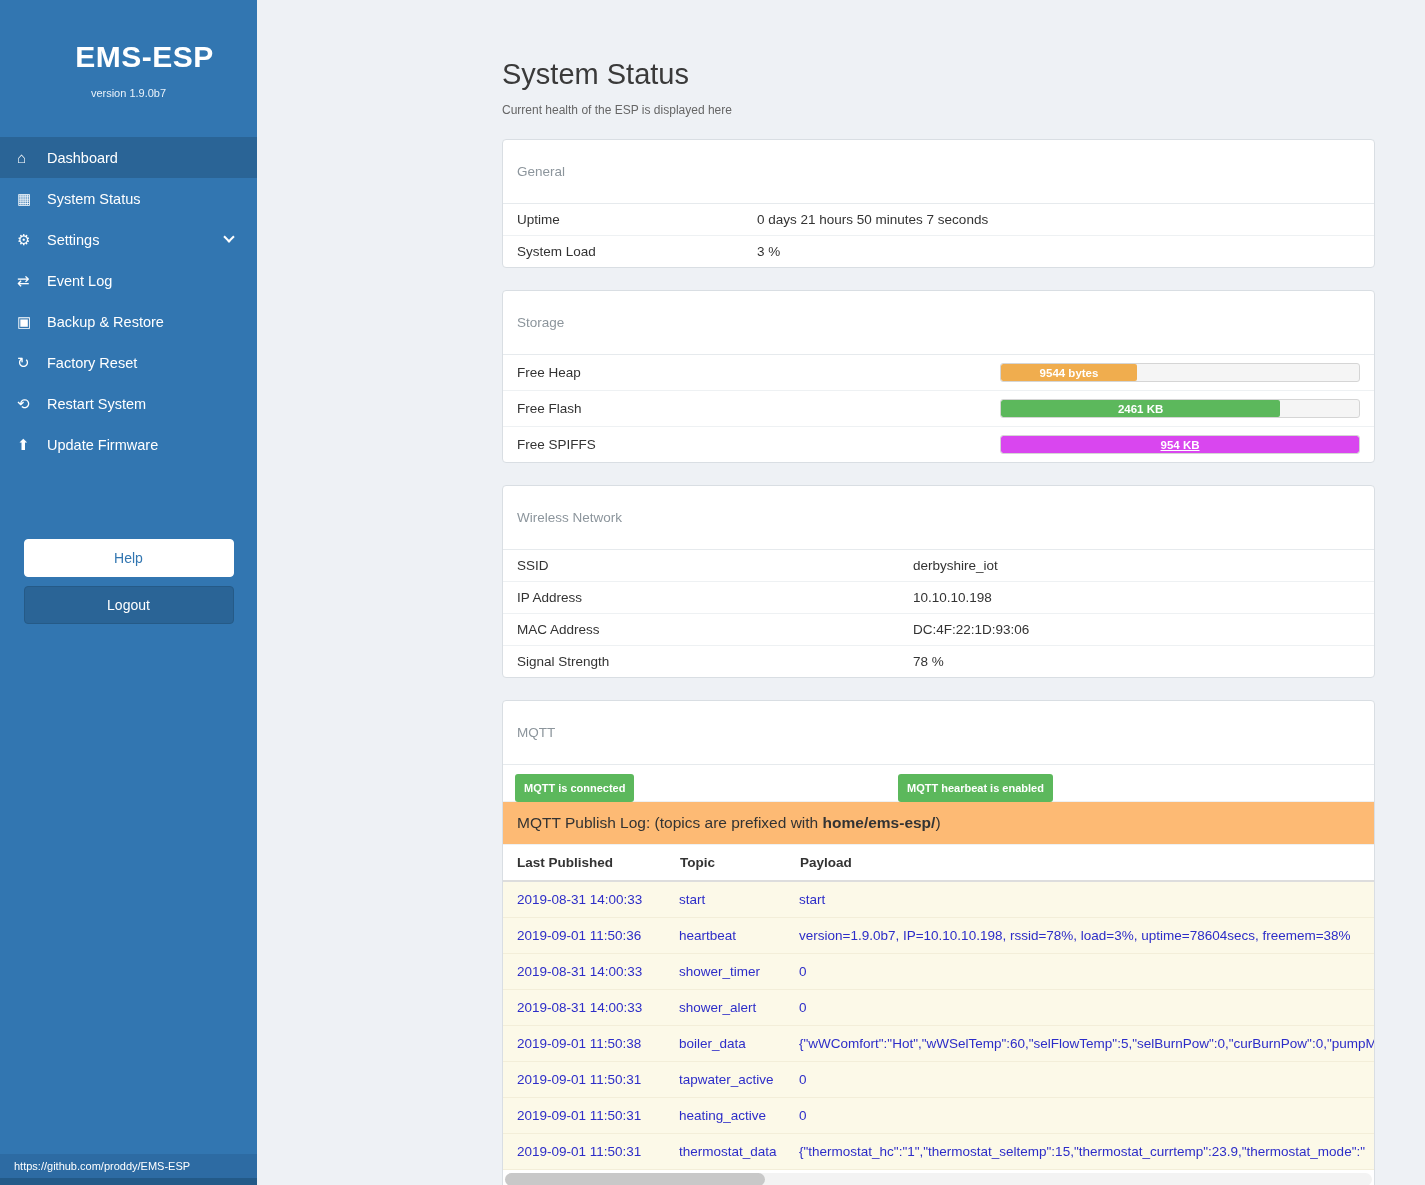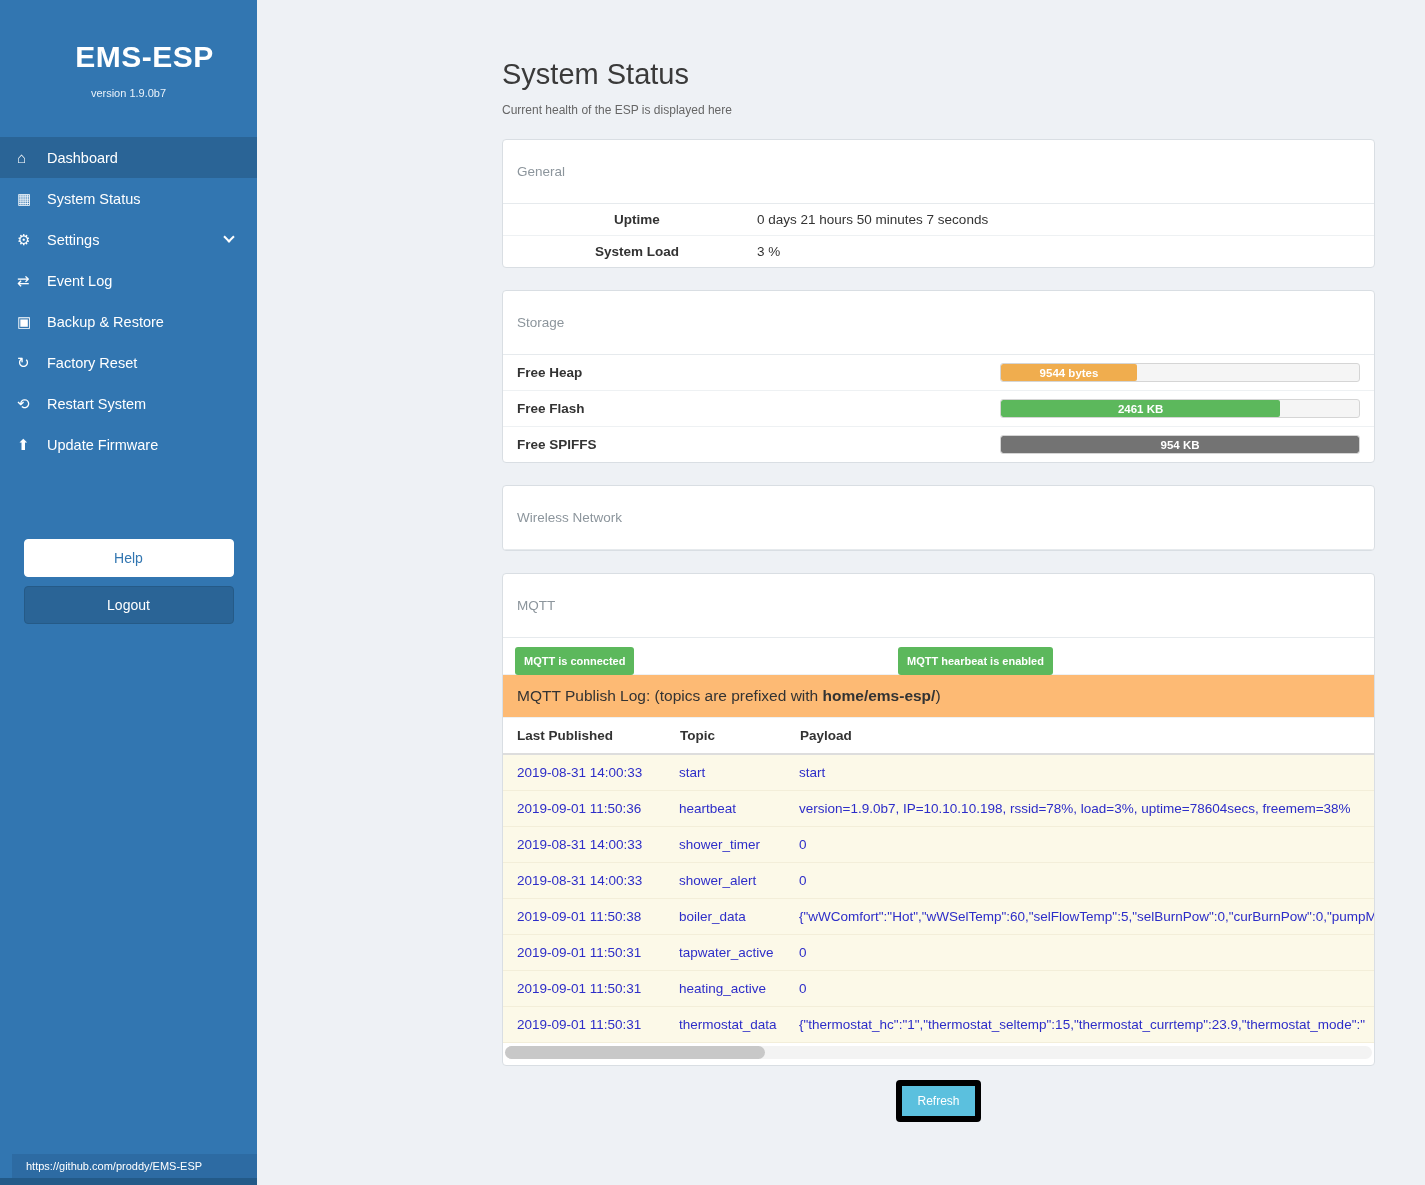--- a/index.html
+++ b/index.html
@@ -46,21 +46,21 @@
     border: 1px solid #fff; border-radius: 4px;
     font-size: 14px; font-family: inherit; cursor: pointer;
   }
   .btn-logout {
     display:block; width: 210px; height: 38px; margin: 9px auto 0;
     background: #2a6496; color: #fff;
     border: 1px solid #255a87; border-radius: 4px;
     font-size: 14px; font-family: inherit; cursor: pointer;
   }
   .sidebar-footer {
-    position: absolute; bottom: 7px; left: 12px; right: 0;
+    position: absolute; bottom: 7px; left: 0; right: 0;
     background: #2d6ba3;
     padding: 6px 14px;
     font-size: 11px;
   }
   .sidebar-footer a { color:#fff; text-decoration: none; }
   .sidebar-bottom-strip {
     position:absolute; bottom:0; left:0; right:0; height:7px; background:#235a88;
   }
 
   
@@ -82,21 +82,21 @@
     color: #8c959c;
     border-bottom: 1px solid #e6eaed;
   }
   .kv-row {
     display: flex; align-items: center;
     padding: 8px 14px;
     border-bottom: 1px solid #eef1f3;
     font-size: 13.5px;
   }
   .kv-row:last-child { border-bottom: none; }
-  .kv-label { font-weight: bold; flex-shrink: 0; text-align: center; }
+  .kv-label { font-weight: normal; flex-shrink: 0; }
   .kv-value { color: #333; }
 
   
   .bar-track {
     margin-left: auto;
     width: 360px; height: 19px;
     background: #f5f5f5;
     border: 1px solid #d5d5d5;
     border-radius: 3px;
     overflow: hidden;
@@ -257,28 +257,46 @@
           </div>
           <div class="kv-row">
             <div class="kv-label">Free Flash</div>
             <div class="bar-track">
               <div class="bar-fill" style="width: 78%; background: rgb(92, 184, 92);">2461 KB</div>
             </div>
           </div>
           <div class="kv-row">
             <div class="kv-label">Free SPIFFS</div>
             <div class="bar-track">
-              <div class="bar-fill" style="width: 100%; background: #737373;">954 KB</div>
+              <div class="bar-fill" style="width: 100%; background: #d946ef; text-decoration: underline;">954 KB</div>
             </div>
           </div>
         </div>
     </div>
 
     <div class="panel">
       <div class="panel-heading">Wireless Network</div>
+      <div id="wireless-rows">
+          <div class="kv-row">
+            <div class="kv-label" style="width: 396px;">SSID</div>
+            <div class="kv-value">derbyshire_iot</div>
+          </div>
+          <div class="kv-row">
+            <div class="kv-label" style="width: 396px;">IP Address</div>
+            <div class="kv-value">10.10.10.198</div>
+          </div>
+          <div class="kv-row">
+            <div class="kv-label" style="width: 396px;">MAC Address</div>
+            <div class="kv-value">DC:4F:22:1D:93:06</div>
+          </div>
+          <div class="kv-row">
+            <div class="kv-label" style="width: 396px;">Signal Strength</div>
+            <div class="kv-value">78 %</div>
+          </div>
+        </div>
     </div>
 
     <div class="panel">
       <div class="panel-heading">MQTT</div>
       <div class="badges-row" id="mqtt-badges"><span class="badge">MQTT is connected</span><span class="badge badge-2">MQTT hearbeat is enabled</span></div>
       <div class="log-label-row">
         <span>MQTT Publish Log: (topics are prefixed with </span><b>home/ems-esp/</b><span>)</span>
       </div>
       <table class="mqtt-log">
         <colgroup>

